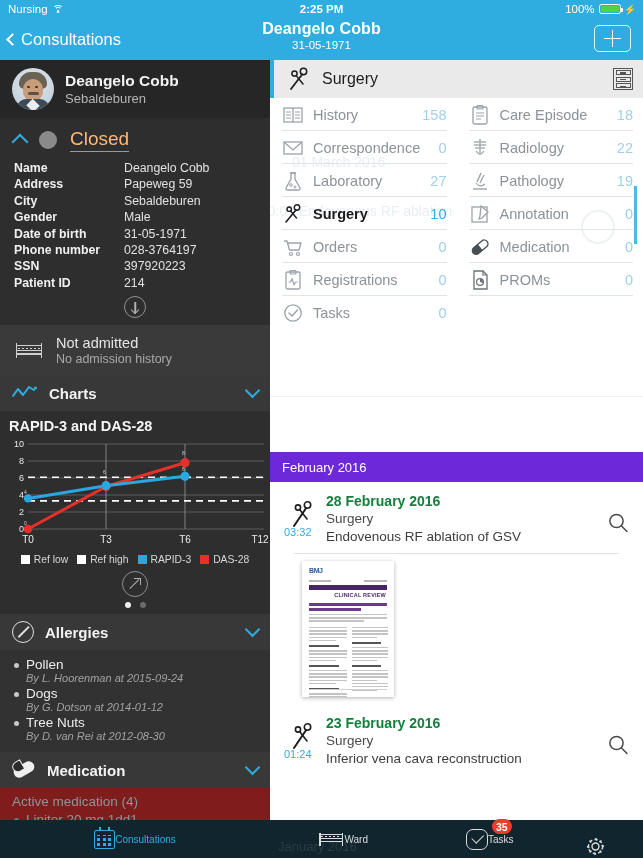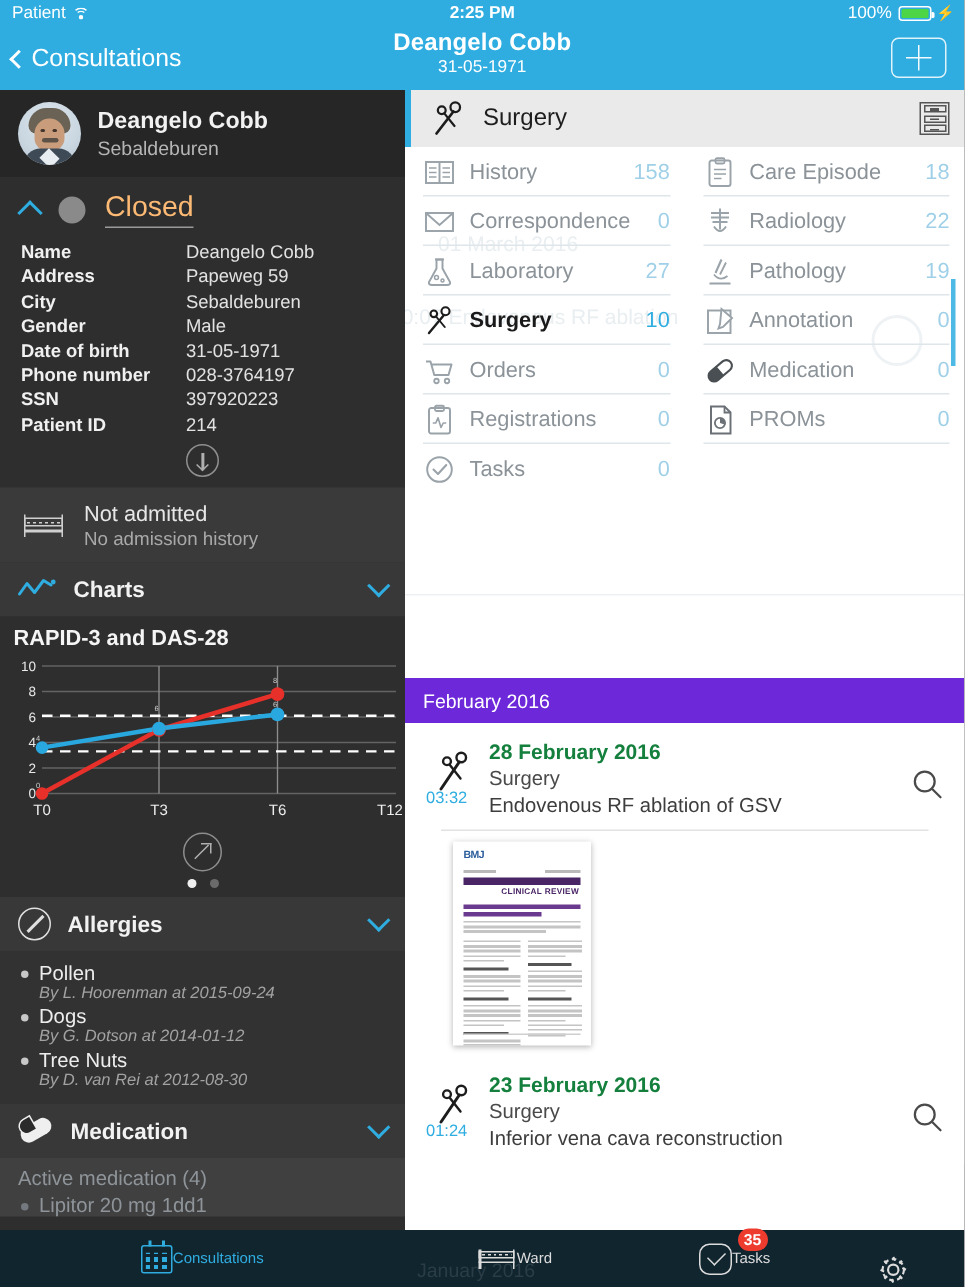--- a/index.html
+++ b/index.html
@@ -120,21 +120,21 @@
   .alg { padding:2px 0 0 12px; }
   .alg .nm { font-size:13.5px; color:#ededed; position:relative; padding-left:14px; }
   .alg .nm:before { content:""; position:absolute; left:2px; top:6px; width:5px; height:5px; border-radius:50%; background:#c8c8c8; }
   .alg .by { font-size:11px; font-style:italic; color:#a2a2a2; padding-left:14px; margin-top:0px; }
   .circ-slash { width:22px; height:22px; border-radius:50%; border:1.5px solid #e0e0e0; position:relative; flex:0 0 22px; }
   .circ-slash:after { content:""; position:absolute; left:2.5px; top:9px; width:15px; height:1.5px; background:#e0e0e0; transform:rotate(-45deg); }
   .pill-ic { width:24px; height:20px; position:relative; flex:0 0 24px; }
   .pill-ic .p1 { position:absolute; left:1px; top:4px; width:22px; height:11px; border-radius:6px; background:#efefef; transform:rotate(-30deg); }
   .pill-ic .p2 { position:absolute; left:1px; top:4px; width:11px; height:11px; border-radius:6px 0 0 6px; background:#2b2b2b;
                  border:1.4px solid #efefef; transform:rotate(-30deg); transform-origin:left center; }
-  .med-body { background:#404040; padding:6px 0 0 12px; }
+  .med-body { background:#7f1d1d; padding:6px 0 0 12px; }
   .med-t { font-size:13.5px; color:#8e9499; }
   .med-i { font-size:13.5px; color:#8e9499; padding-left:14px; position:relative; margin-top:3px; }
   .med-i:before { content:""; position:absolute; left:2px; top:6px; width:5px; height:5px; border-radius:50%; background:#73797e; }
 
   .chart-icon { width:26px; height:18px; flex:0 0 26px; }
 
   
   .right { position:absolute; left:270px; top:60px; right:0; bottom:0; background:#ffffff; overflow:hidden; }
 
   .surg-head {
@@ -226,21 +226,21 @@
   .gear { width:23px; height:23px; }
   .tb-ghost { position:absolute; left:8px; bottom:4px; font-size:13px; color:#2a3d46; }
 </style>
 </head>
 <body>
 
 <div class="app">
 
   <div class="statusbar">
     <div class="sb-left">
-      <span>Patient</span>
+      <span>Nursing</span>
       <span class="wifi">
           <i class="a"></i>
           <i class="b"></i>
           <i class="c"></i>
         </span>
     </div>
     <div class="sb-center">2:25 PM</div>
     <div class="sb-right">
       <span>100%</span>
       <span class="batt">
@@ -398,20 +398,38 @@
           <text x="180" y="33" fill="#cfcfcf" font-size="5" font-family="Liberation Sans, sans-serif">6</text>
           <text x="101" y="36" fill="#cfcfcf" font-size="5" font-family="Liberation Sans, sans-serif">6</text>
 
           <text x="26" y="105" fill="#ededed" font-size="10" text-anchor="middle" font-family="Liberation Sans, sans-serif">T0</text>
           <text x="104" y="105" fill="#ededed" font-size="10" text-anchor="middle" font-family="Liberation Sans, sans-serif">T3</text>
           <text x="183" y="105" fill="#ededed" font-size="10" text-anchor="middle" font-family="Liberation Sans, sans-serif">T6</text>
           <text x="258" y="105" fill="#ededed" font-size="10" text-anchor="middle" font-family="Liberation Sans, sans-serif">T12</text>
         </svg>
       </div>
 
+      <div class="legend">
+        <span class="lg">
+          <i class="sw" style="background:#ffffff"></i>
+          <span>Ref low</span>
+          </span>
+        <span class="lg">
+          <i class="sw" style="background:#ffffff"></i>
+          <span>Ref high</span>
+          </span>
+        <span class="lg">
+          <i class="sw" style="background:#29A8DF"></i>
+          <span>RAPID-3</span>
+          </span>
+        <span class="lg">
+          <i class="sw" style="background:#E8302A"></i>
+          <span>DAS-28</span>
+          </span>
+      </div>
 
       <div class="expand-row">
         <span class="circ2">
             <i class="diag"></i>
             <i class="hd"></i>
           </span>
       </div>
       <div class="dots">
         <i class="on"></i>
         <i></i>

